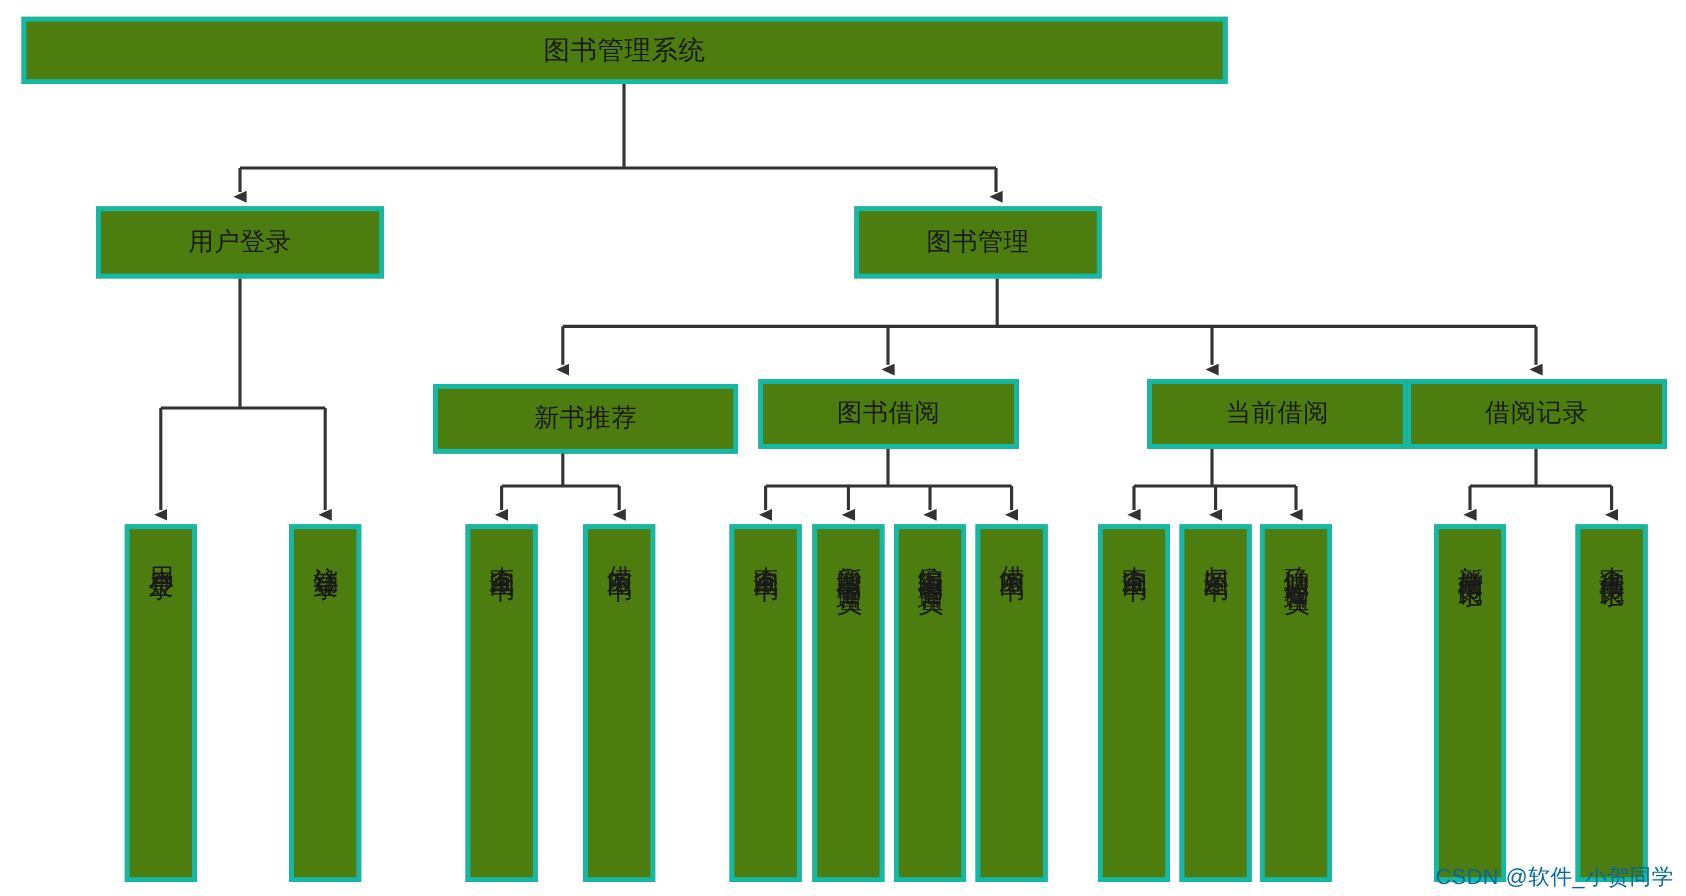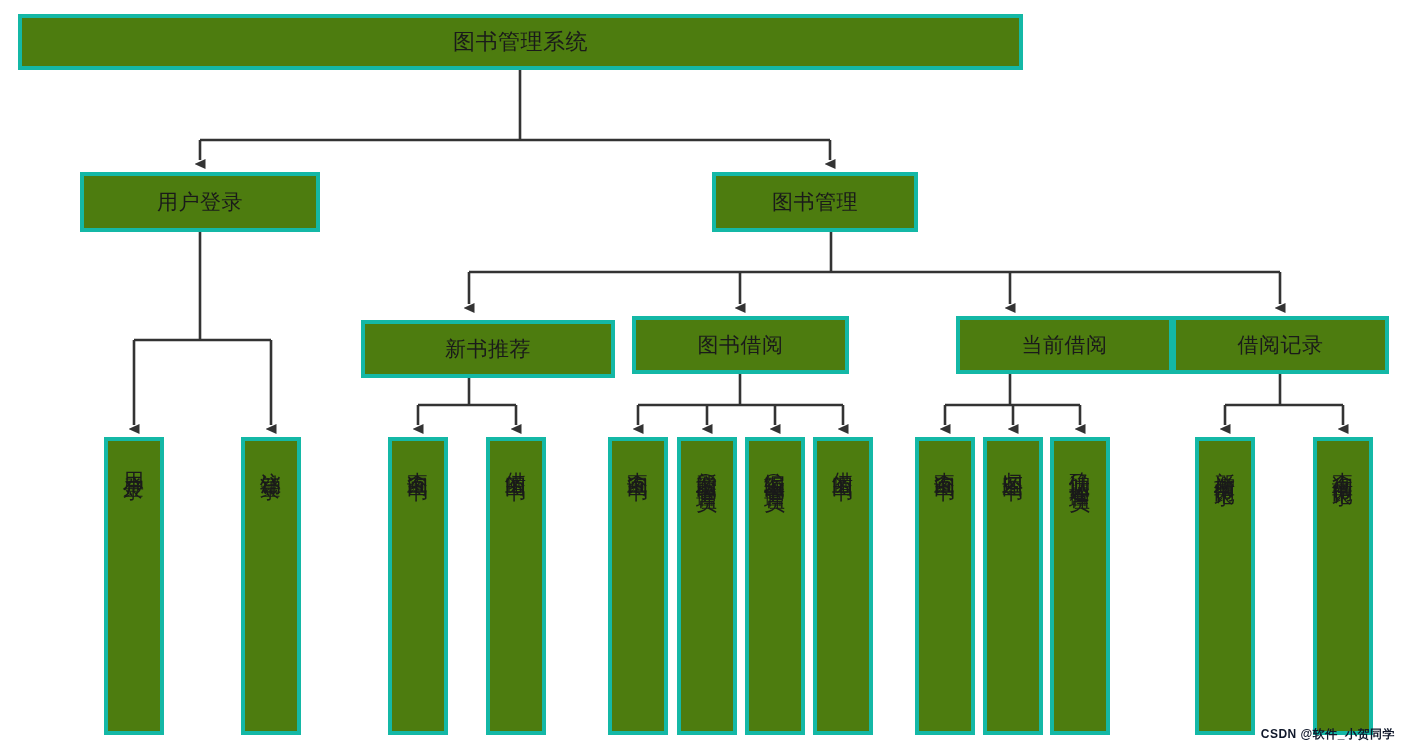--- a/index.html
+++ b/index.html
@@ -53,25 +53,24 @@
     line-height: 1;
     white-space: nowrap;
   }
   .node.root {
     font-size: 22px;
   }
   .watermark {
     position: absolute;
     right: 10px;
     bottom: 4px;
-    font-size: 12px;
-    color: #0f172a;
+    font-size: 18px;
+    color: #0369a1;
     white-space: nowrap;
     letter-spacing: 0.5px;
-    font-weight: bold;
   }
 </style>
 </head>
 <body>
 
 <div id="canvas">
 
   <svg class="wires" viewBox="0 0 1405 747" xmlns="http://www.w3.org/2000/svg">
     <defs>
       <marker id="arrow" markerWidth="10" markerHeight="11" refX="1" refY="5.5" orient="auto" markerUnits="userSpaceOnUse">

